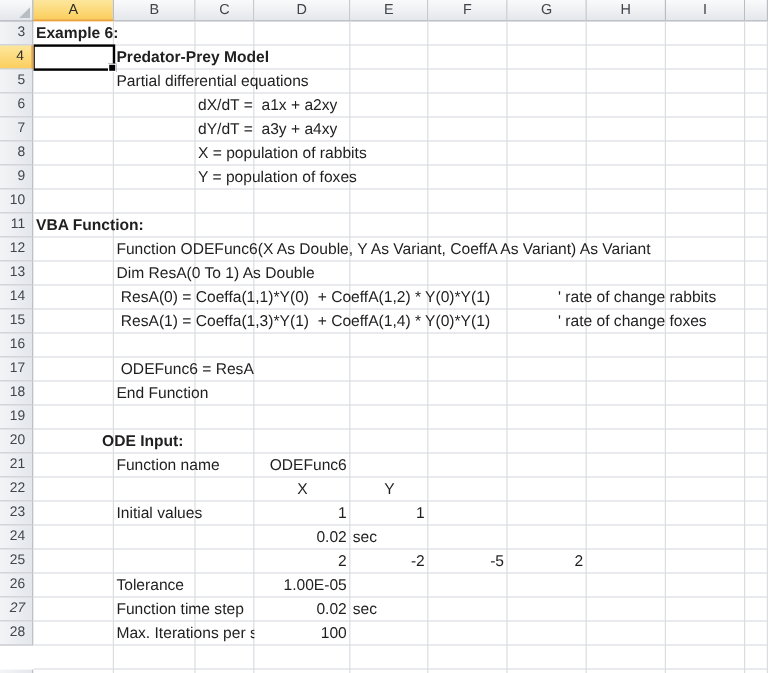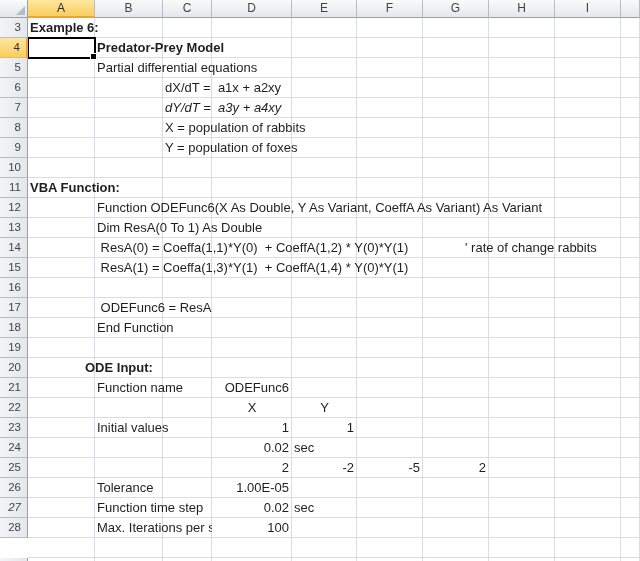--- a/index.html
+++ b/index.html
@@ -122,29 +122,30 @@
       <div class="hline" style="top: 439px;"></div>
       <div class="hline" style="top: 459px;"></div>
       <div class="hline" style="top: 479px;"></div>
       <div class="hline" style="top: 499px;"></div>
       <div class="hline" style="top: 519px;"></div>
       <div class="hline" style="top: 539px;"></div>
       <div class="run left b" style="top: 0px; left: 0px;">Example 6:</div>
       <div class="run left" style="top: 40px; left: 67px;">Partial differential equations</div>
       <div class="run left b" style="top: 20px; left: 67px;">Predator-Prey Model</div>
       <div class="run left" style="top: 60px; left: 135px;">dX/dT =  a1x + a2xy</div>
-      <div class="run left" style="top: 80px; left: 135px; font-style: italic;">dY/dT =  a3y + a4xy</div>
+      <div class="run left" style="top: 80px; left: 135px;">dY/dT =  a3y + a4xy</div>
       <div class="run left" style="top: 100px; left: 135px;">X = population of rabbits</div>
       <div class="run left" style="top: 120px; left: 135px;">Y = population of foxes</div>
       <div class="run left b" style="top: 160px; left: 0px;">VBA Function:</div>
       <div class="run left" style="top: 180px; left: 67px;">Function ODEFunc6(X As Double, Y As Variant, CoeffA As Variant) As Variant</div>
       <div class="run left" style="top: 200px; left: 67px;">Dim ResA(0 To 1) As Double</div>
       <div class="run left" style="top: 220px; left: 67px;"> ResA(0) = Coeffa(1,1)*Y(0)  + CoeffA(1,2) * Y(0)*Y(1)</div>
       <div class="run left" style="top: 220px; left: 435px;">' rate of change rabbits</div>
       <div class="run left" style="top: 240px; left: 67px;"> ResA(1) = Coeffa(1,3)*Y(1)  + CoeffA(1,4) * Y(0)*Y(1)</div>
+      <div class="run left" style="top: 240px; left: 435px;">' rate of change foxes</div>
       <div class="run left" style="top: 280px; left: 67px;"> ODEFunc6 = ResA</div>
       <div class="run left" style="top: 300px; left: 67px;">End Function</div>
       <div class="run left b" style="top: 340px; left: 15px; margin-left: 40px;">ODE Input:</div>
       <div class="run left" style="top: 360px; left: 67px;">Function name</div>
       <div class="run right" style="top: 360px; left: 184px; width: 80px;">ODEFunc6</div>
       <div class="run center" style="top: 380px; left: 184px; width: 80px;">X</div>
       <div class="run center" style="top: 380px; left: 264px; width: 65px;">Y</div>
       <div class="run left" style="top: 400px; left: 67px;">Initial values</div>
       <div class="run right" style="top: 400px; left: 184px; width: 80px;">1</div>
       <div class="run right" style="top: 400px; left: 264px; width: 65px;">1</div>

